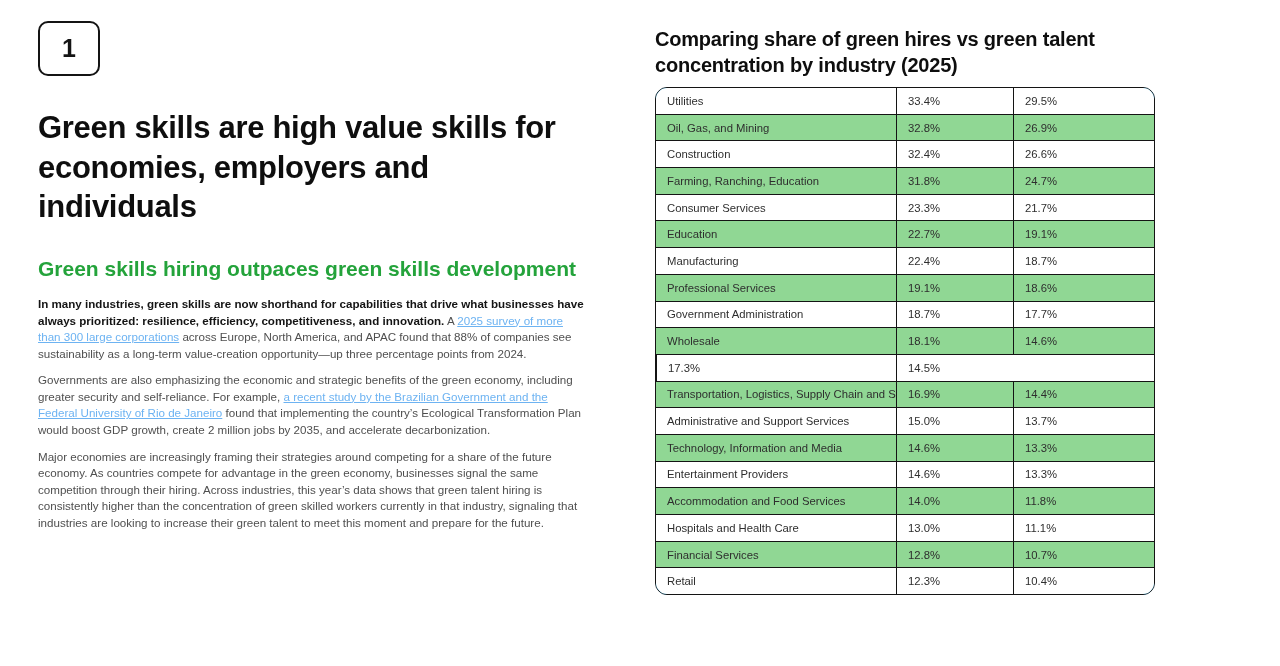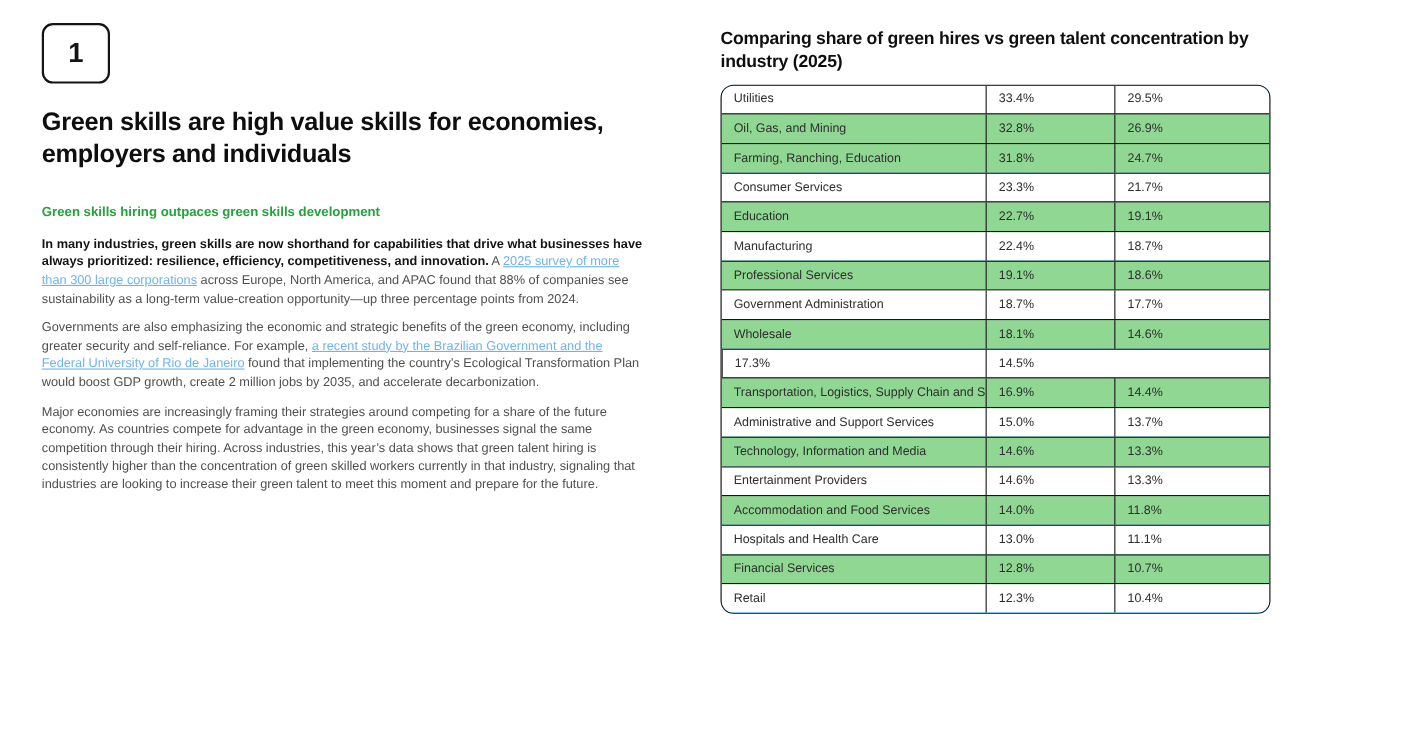--- a/index.html
+++ b/index.html
@@ -14,40 +14,40 @@
   
   .left-col { position: absolute; left: 38px; top: 21px; width: 548px; }
   .num-box {
     width: 58px; height: 51px;
     border: 2.5px solid #141414; border-radius: 10px;
     display: flex; align-items: center; justify-content: center;
     font-size: 25px; font-weight: bold; color: #141414;
     background: #fff;
   }
   .article-heading {
-    margin: 20px 0 0 0;
-    font-size: 23px; line-height: 1.28; font-weight: bold;
+    margin: 32px 0 0 0;
+    font-size: 31px; line-height: 1.28; font-weight: bold;
     letter-spacing: -0.3px;
     color: #0e0e0e;
   }
   .article-subheading {
     margin-top: 30px;
-    font-size: 12px; font-weight: bold;
+    font-size: 21px; font-weight: bold;
     color: var(--accent-green, #24a33b);
   }
   .paragraphs { margin-top: 15px; font-size: 11.6px; line-height: 1.43; color: #4f4f4f; }
   .paragraphs p { margin: 0 0 10px 0; }
   .seg-b { font-weight: bold; color: #141414; }
   .seg-n { font-weight: normal; }
   a.seg-l { color: var(--link-blue, #6db3f2); text-decoration: underline; cursor: pointer; }
 
   
   .right-col { position: absolute; left: 655px; top: 26px; width: 588px; }
   .table-title {
-    font-size: 16px; font-weight: bold; line-height: 1.3;
+    font-size: 20px; font-weight: bold; line-height: 1.3;
     color: #0e0e0e; letter-spacing: -0.2px;
     width: 520px;
   }
   .t-header {
     margin-top: 22px;
     background: var(--header-black, #0b0b0b);
     border-radius: 20px;
     height: 40px;
     display: grid; grid-template-columns: 242px 117px 1fr;
     align-items: center;
@@ -97,20 +97,25 @@
     <div class="t-body">
         <div class="t-row">
           <div class="cell c1">Utilities</div>
           <div class="cell c2">33.4%</div>
           <div class="cell c3">29.5%</div>
         </div>
         <div class="t-row hl">
           <div class="cell c1">Oil, Gas, and Mining</div>
           <div class="cell c2">32.8%</div>
           <div class="cell c3">26.9%</div>
+        </div>
+        <div class="t-row">
+          <div class="cell c1">Construction</div>
+          <div class="cell c2">32.4%</div>
+          <div class="cell c3">26.6%</div>
         </div>
         <div class="t-row hl">
           <div class="cell c1">Farming, Ranching, Education</div>
           <div class="cell c2">31.8%</div>
           <div class="cell c3">24.7%</div>
         </div>
         <div class="t-row">
           <div class="cell c1">Consumer Services</div>
           <div class="cell c2">23.3%</div>
           <div class="cell c3">21.7%</div>

